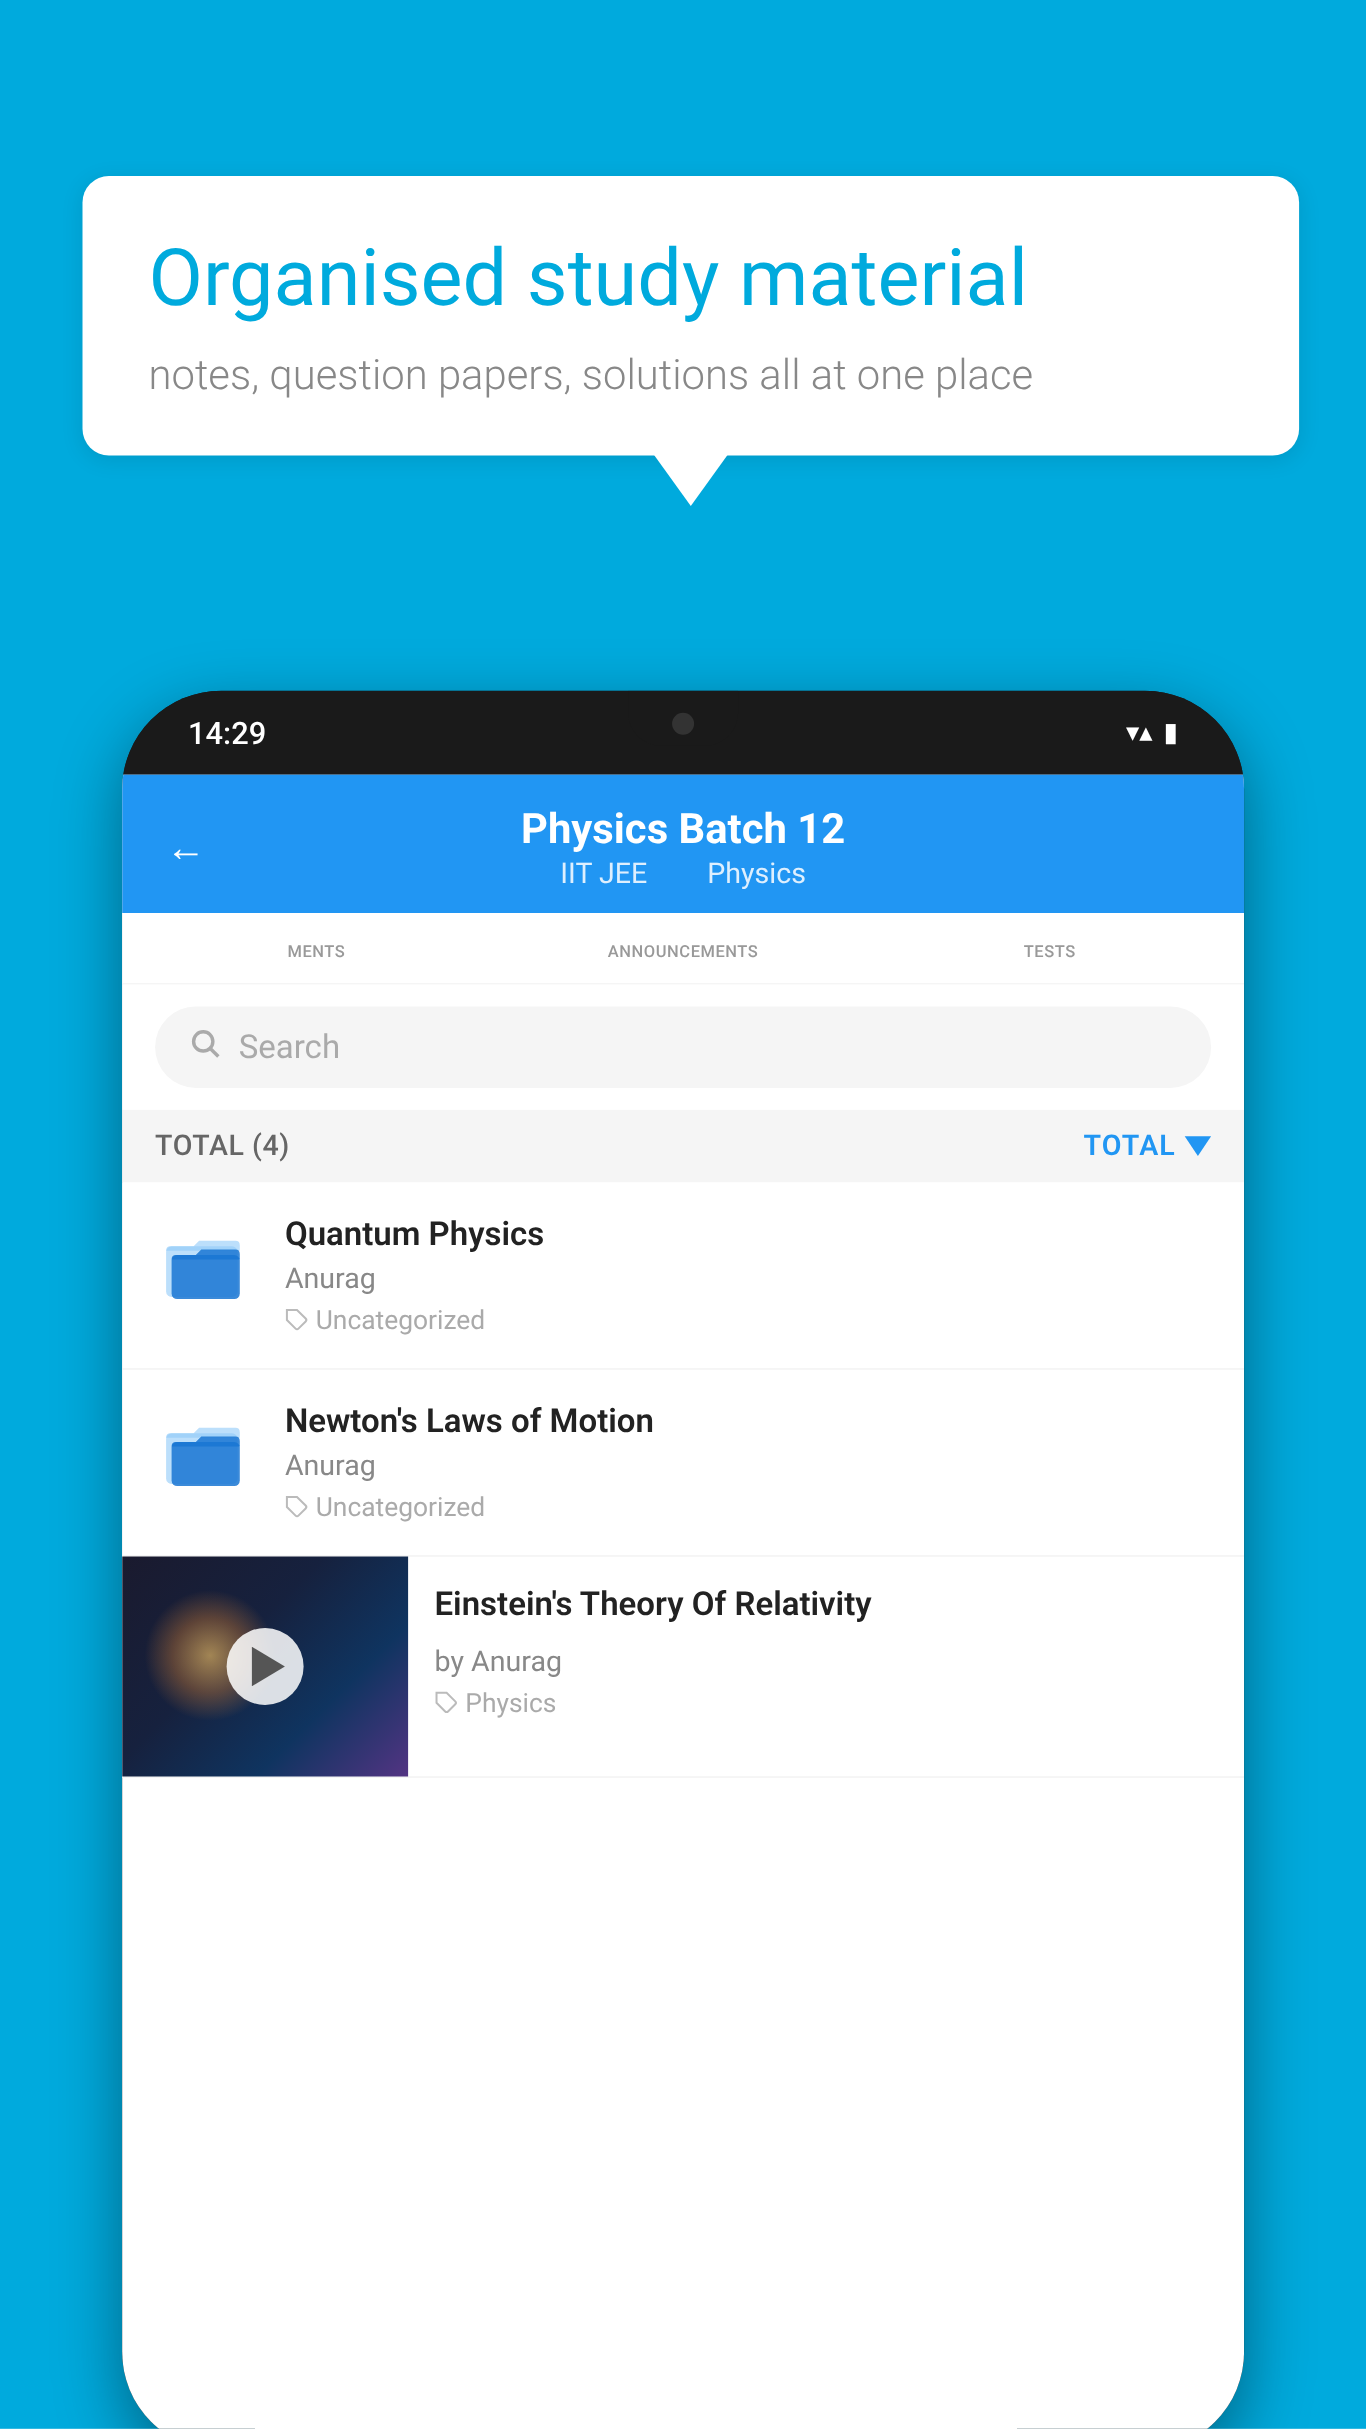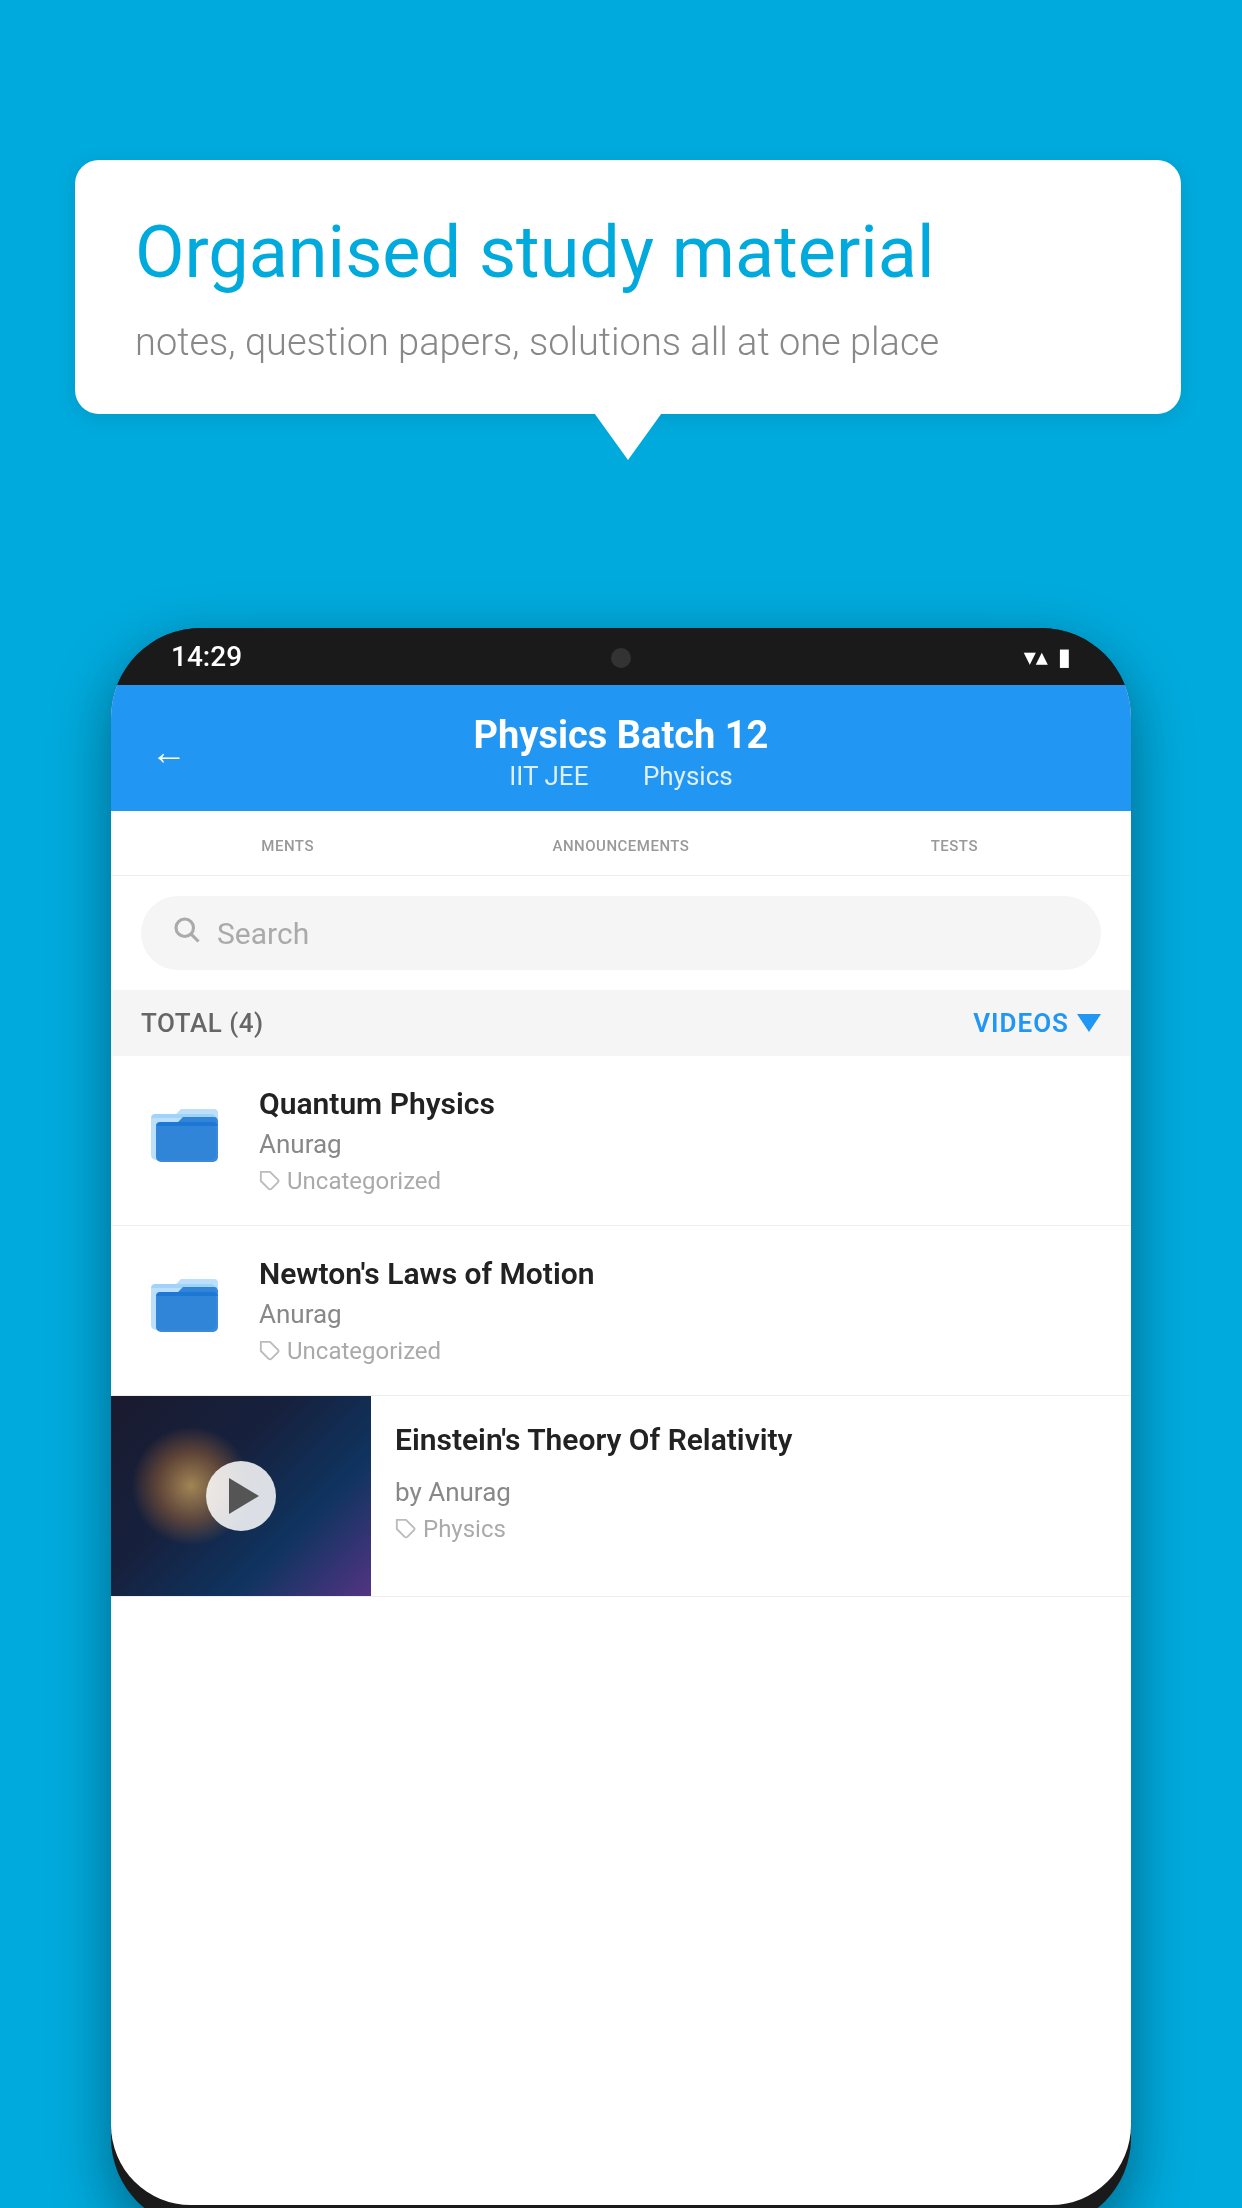--- a/index.html
+++ b/index.html
@@ -60,21 +60,21 @@
       height: 1600px;
       background: #1a1a1a;
       border-radius: 90px;
       box-shadow: 0 20px 60px rgba(0,0,0,0.4);
       overflow: hidden;
     }
 
     
     .phone-top-bar {
       background: #1a1a1a;
-      height: 57px;
+      height: 76px;
       position: relative;
       display: flex;
       align-items: center;
       justify-content: space-between;
       padding: 0 60px;
     }
     .phone-time {
       color: white;
       font-size: 28px;
       font-weight: 500;
@@ -397,21 +397,21 @@
             <line x1="16.5" y1="16.5" x2="22" y2="22"></line>
           </svg>
         </span>
         <span class="search-placeholder">Search</span>
       </div>
     </div>
 
     <div class="filter-row">
       <span class="total-count">TOTAL (4)</span>
       <div class="filter-btn">
-        <span>VIDEOS</span>
+        <span>TOTAL</span>
         <div class="filter-triangle"></div>
       </div>
     </div>
 
     <div class="video-list">
 
       <div class="video-item">
         <div class="item-icon">
           <svg width="80" height="70" viewBox="0 0 80 70">
 

